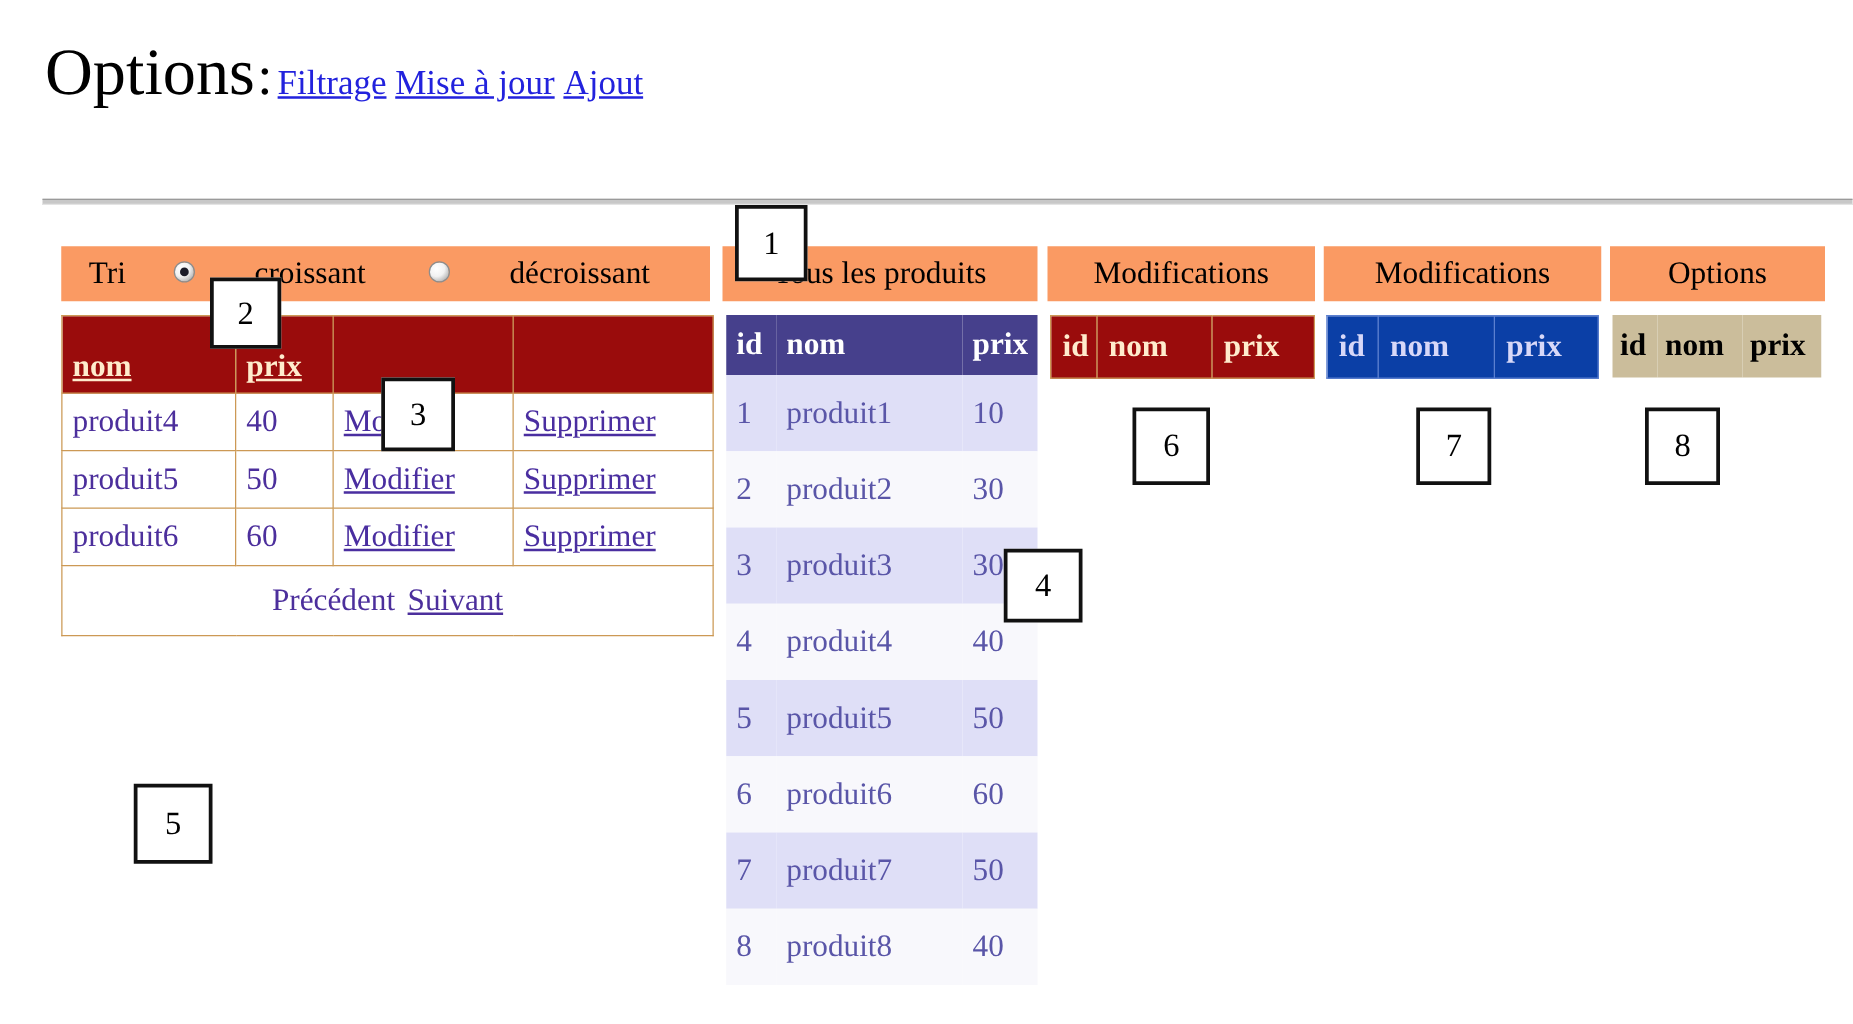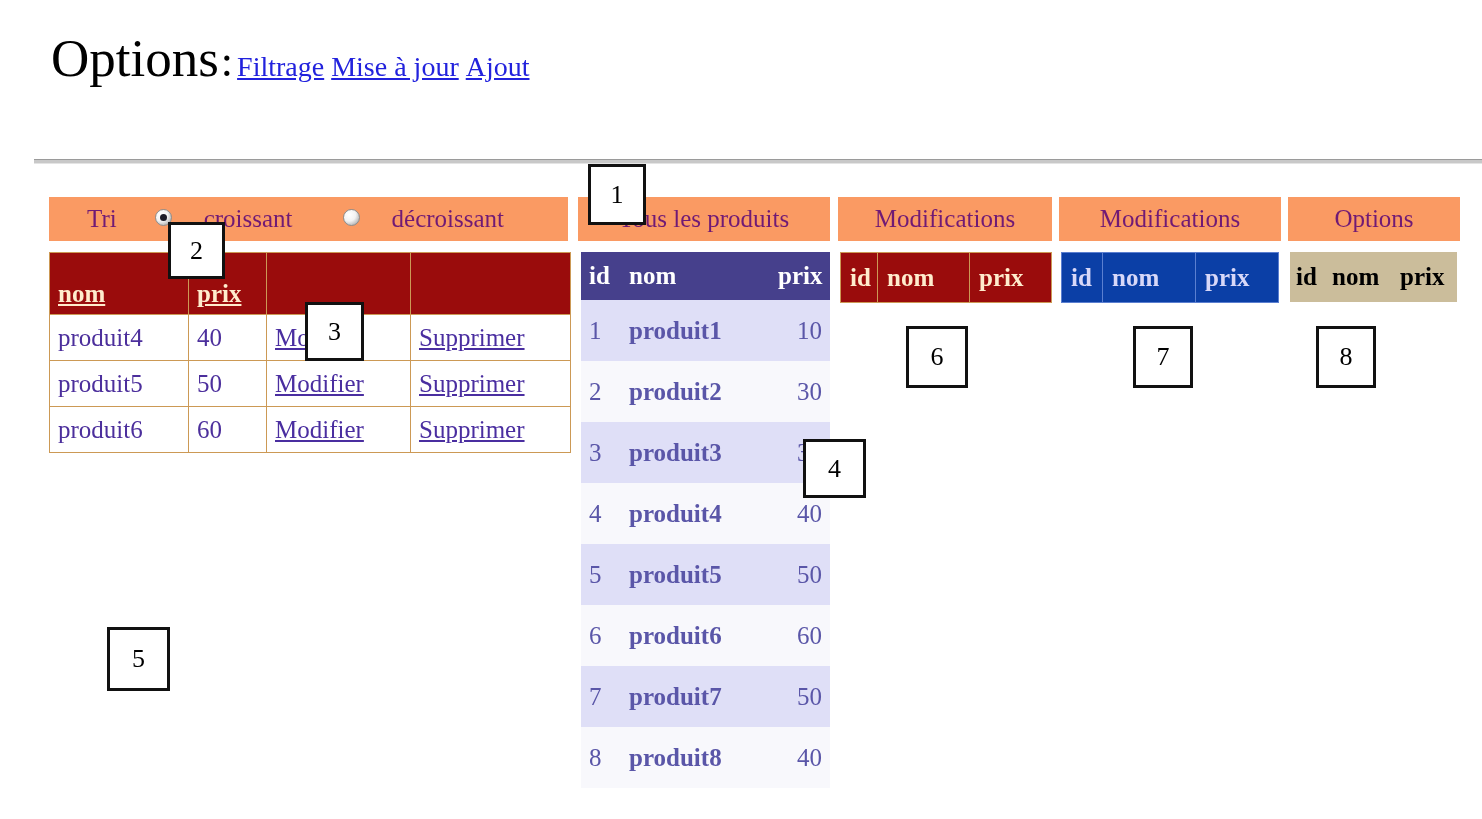--- a/index.html
+++ b/index.html
@@ -11,21 +11,21 @@
     width: 1482px;
     height: 819px;
     position: relative;
     font-family: "Liberation Serif", "DejaVu Serif", serif;
     overflow: hidden;
   }
 
   
   #options-header {
     position: absolute;
-    left: 51px;
+    left: 36px;
     top: 28px;
     white-space: nowrap;
   }
   #options-title {
     font-size: 53px;
     color: #000000;
     letter-spacing: 0px;
   }
   #options-colon {
     font-size: 44px;
@@ -50,21 +50,21 @@
     border-bottom: 1px solid #e4e4e4;
     background: #c8c8c8;
   }
 
   
   .banner {
     position: absolute;
     top: 197px;
     height: 44px;
     background: #fa9a63;
-    color: #701a75;
+    color: #000000;
     font-size: 25px;
     display: flex;
     align-items: center;
     justify-content: center;
     white-space: nowrap;
     gap: 24px;
   }
   #banner-tri      { left: 49px;   width: 519px; }
   #banner-tous     { left: 578px;  width: 252px; }
   #banner-suppr    { left: 838px;  width: 214px; }
@@ -85,21 +85,21 @@
     cursor: pointer;
   }
   .radio.checked::after {
     content: "";
     position: absolute;
     left: 4px; top: 4px;
     width: 7px; height: 7px;
     border-radius: 50%;
     background: #1c1c28;
   }
-  .radio-text { margin-right: 26px; }
+  .radio-text { margin-right: 26px; margin-left: 16px; }
 
   
   #filter-table {
     position: absolute;
     left: 49px;
     top: 252px;
     width: 521px;
     border-collapse: collapse;
     table-layout: fixed;
     font-size: 25px;
@@ -164,22 +164,22 @@
   #produits-table th.c-id   { text-align: left;  width: 40px; }
   #produits-table th.c-nom  { text-align: left;  }
   #produits-table th.c-prix { text-align: right; width: 60px; }
   #produits-table td {
     color: #5a56a8;
     padding: 4px 8px;
     height: 61px;
     box-sizing: border-box;
   }
   #produits-table td.c-id   { text-align: left; }
-  #produits-table td.c-nom  { text-align: left; font-weight: bold; }
-  #produits-table td.c-prix { text-align: right; }
+  #produits-table td.c-nom  { text-align: left; }
+  #produits-table td.c-prix { text-align: left; }
   #produits-table tr.odd  td { background: #dfdff7; }
   #produits-table tr.even td { background: #f8f8fc; }
 
   
   .mini-table {
     position: absolute;
     top: 252px;
     border-collapse: collapse;
     font-size: 25px;
     table-layout: fixed;
@@ -276,20 +276,23 @@
       <td>50</td>
       <td class="linkcell"><span class="rowlink">Modifier</span></td>
       <td class="linkcell"><span class="rowlink">Supprimer</span></td>
     </tr>
     <tr>
       <td>produit6</td>
       <td>60</td>
       <td class="linkcell"><span class="rowlink">Modifier</span></td>
       <td class="linkcell"><span class="rowlink">Supprimer</span></td>
     </tr>
+    <tr id="filter-footer">
+      <td colspan="4"><span class="nav-plain">Précédent</span><span class="nav-link">Suivant</span></td>
+    </tr>
   </tbody>
 </table>
 
 <table id="produits-table">
   <thead>
     <tr>
       <th class="c-id">id</th>
       <th class="c-nom">nom</th>
       <th class="c-prix">prix</th>
     </tr>

